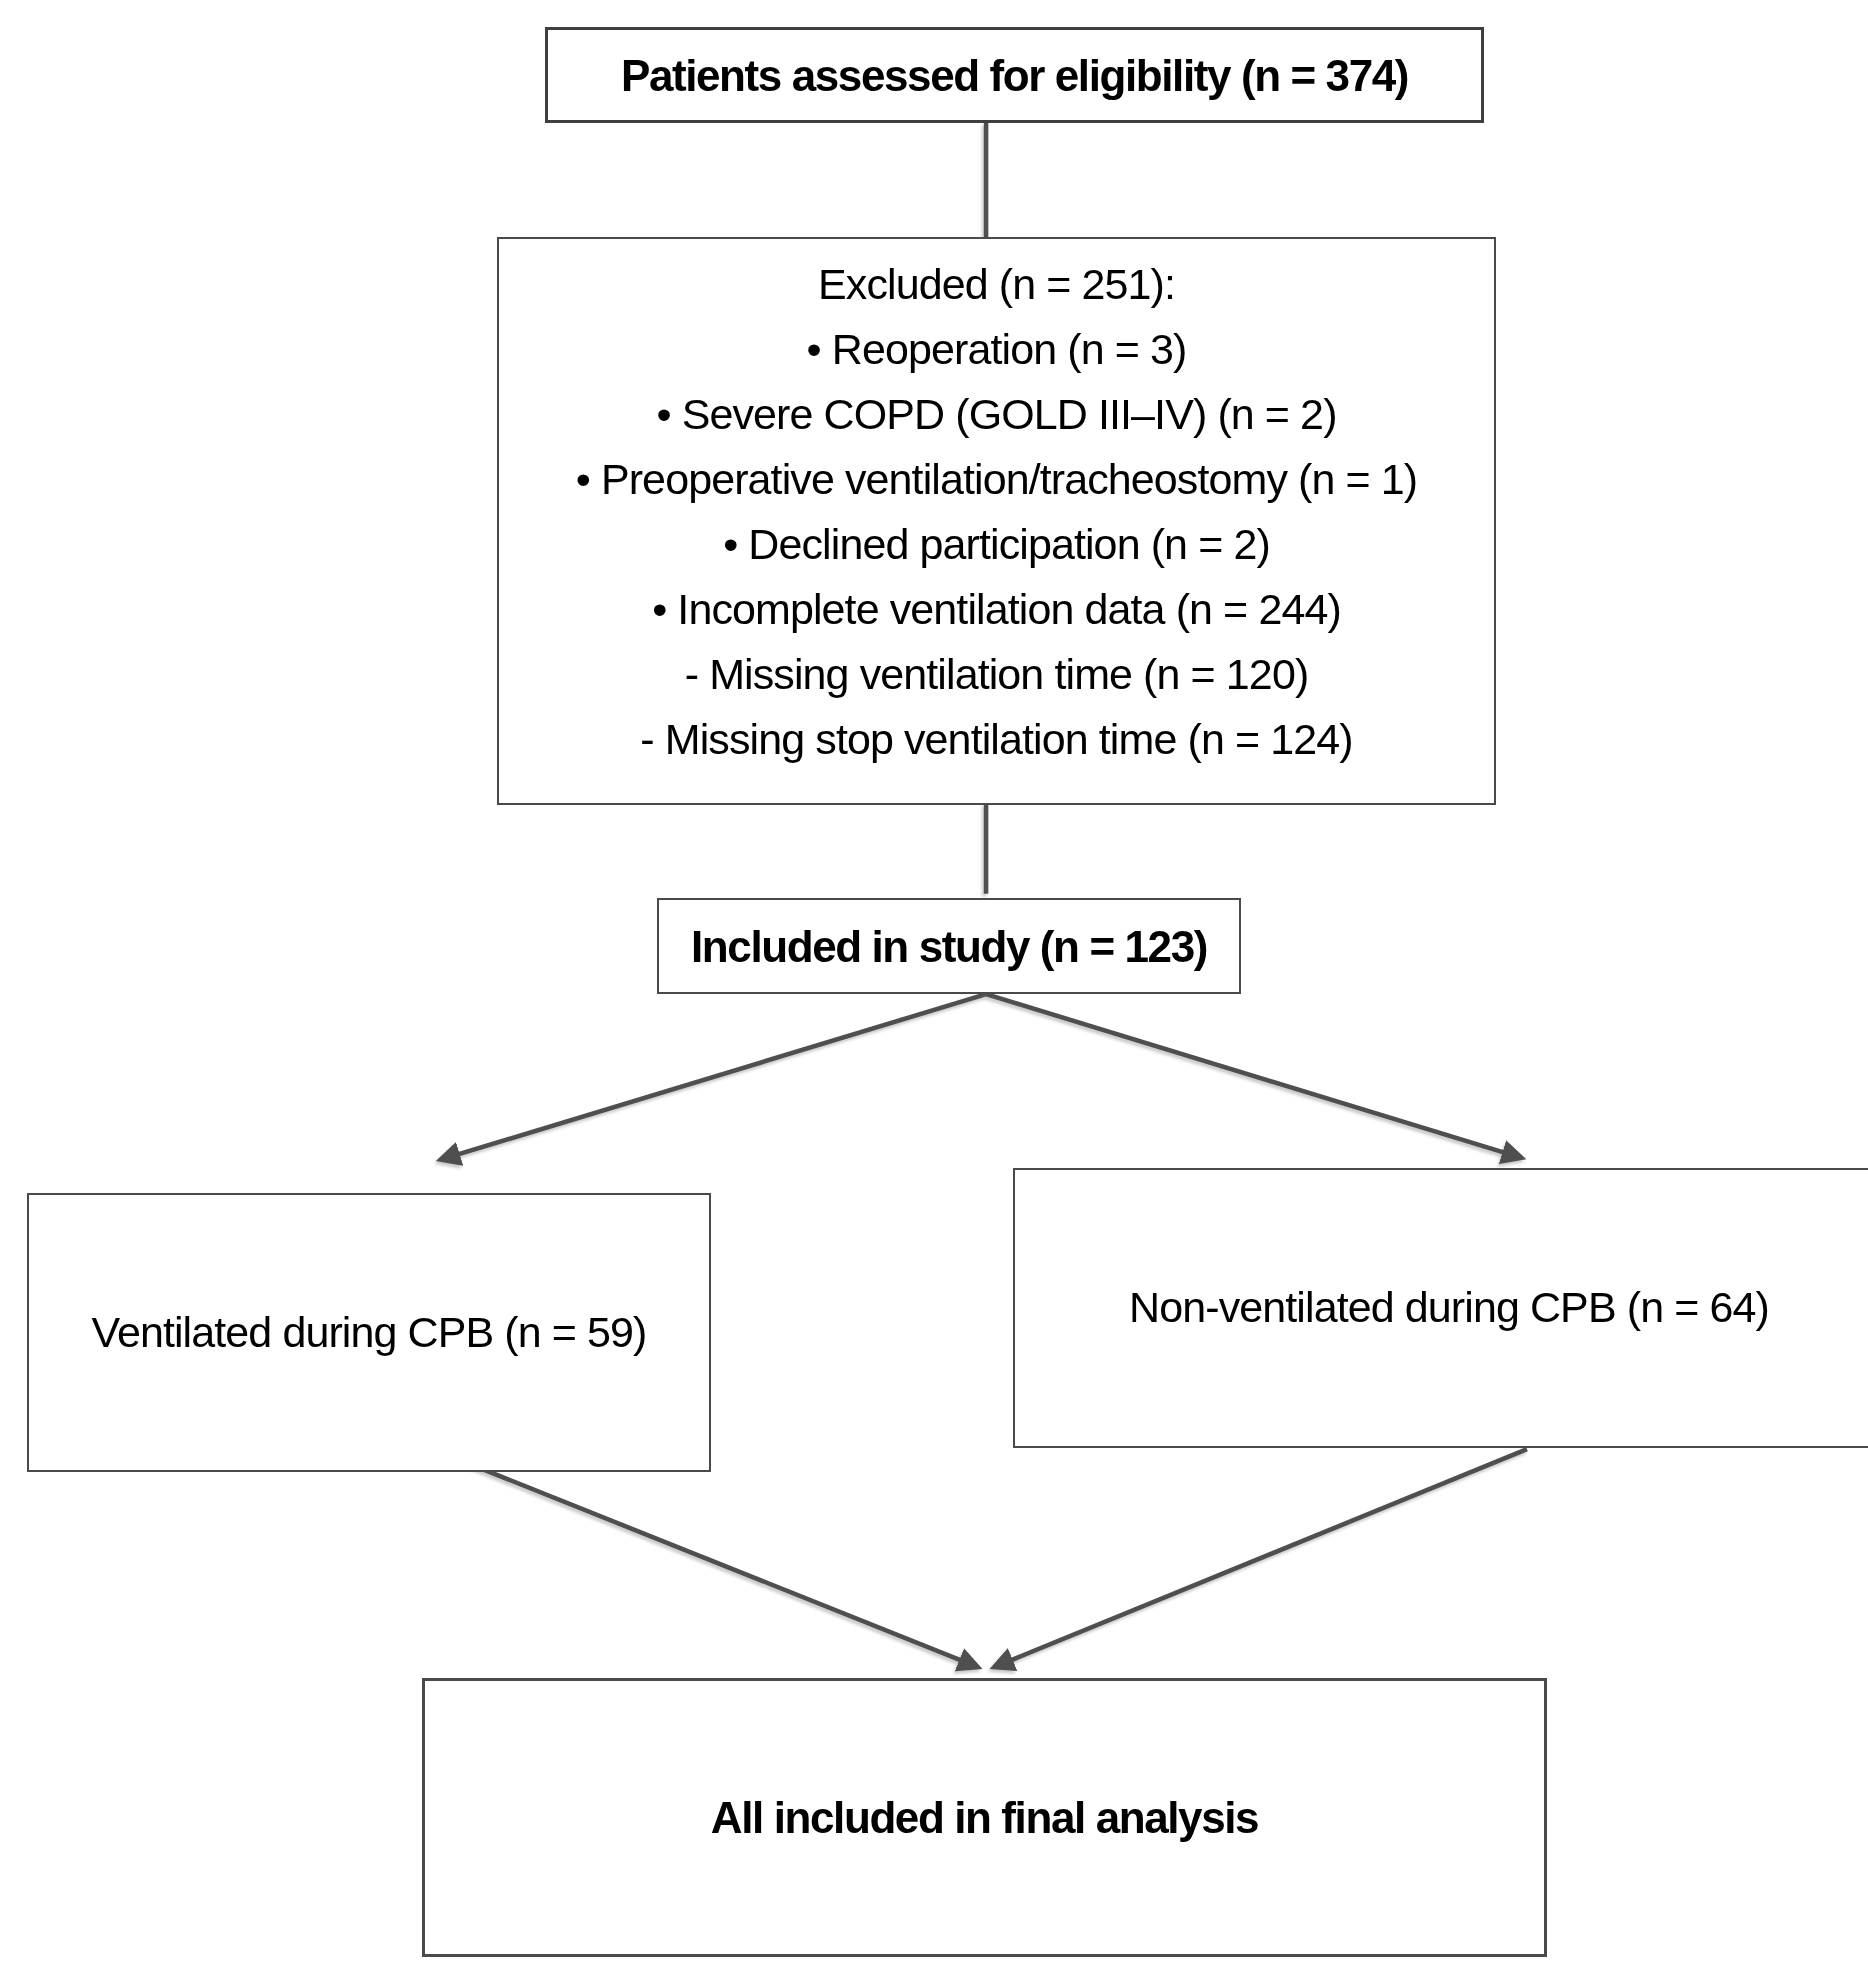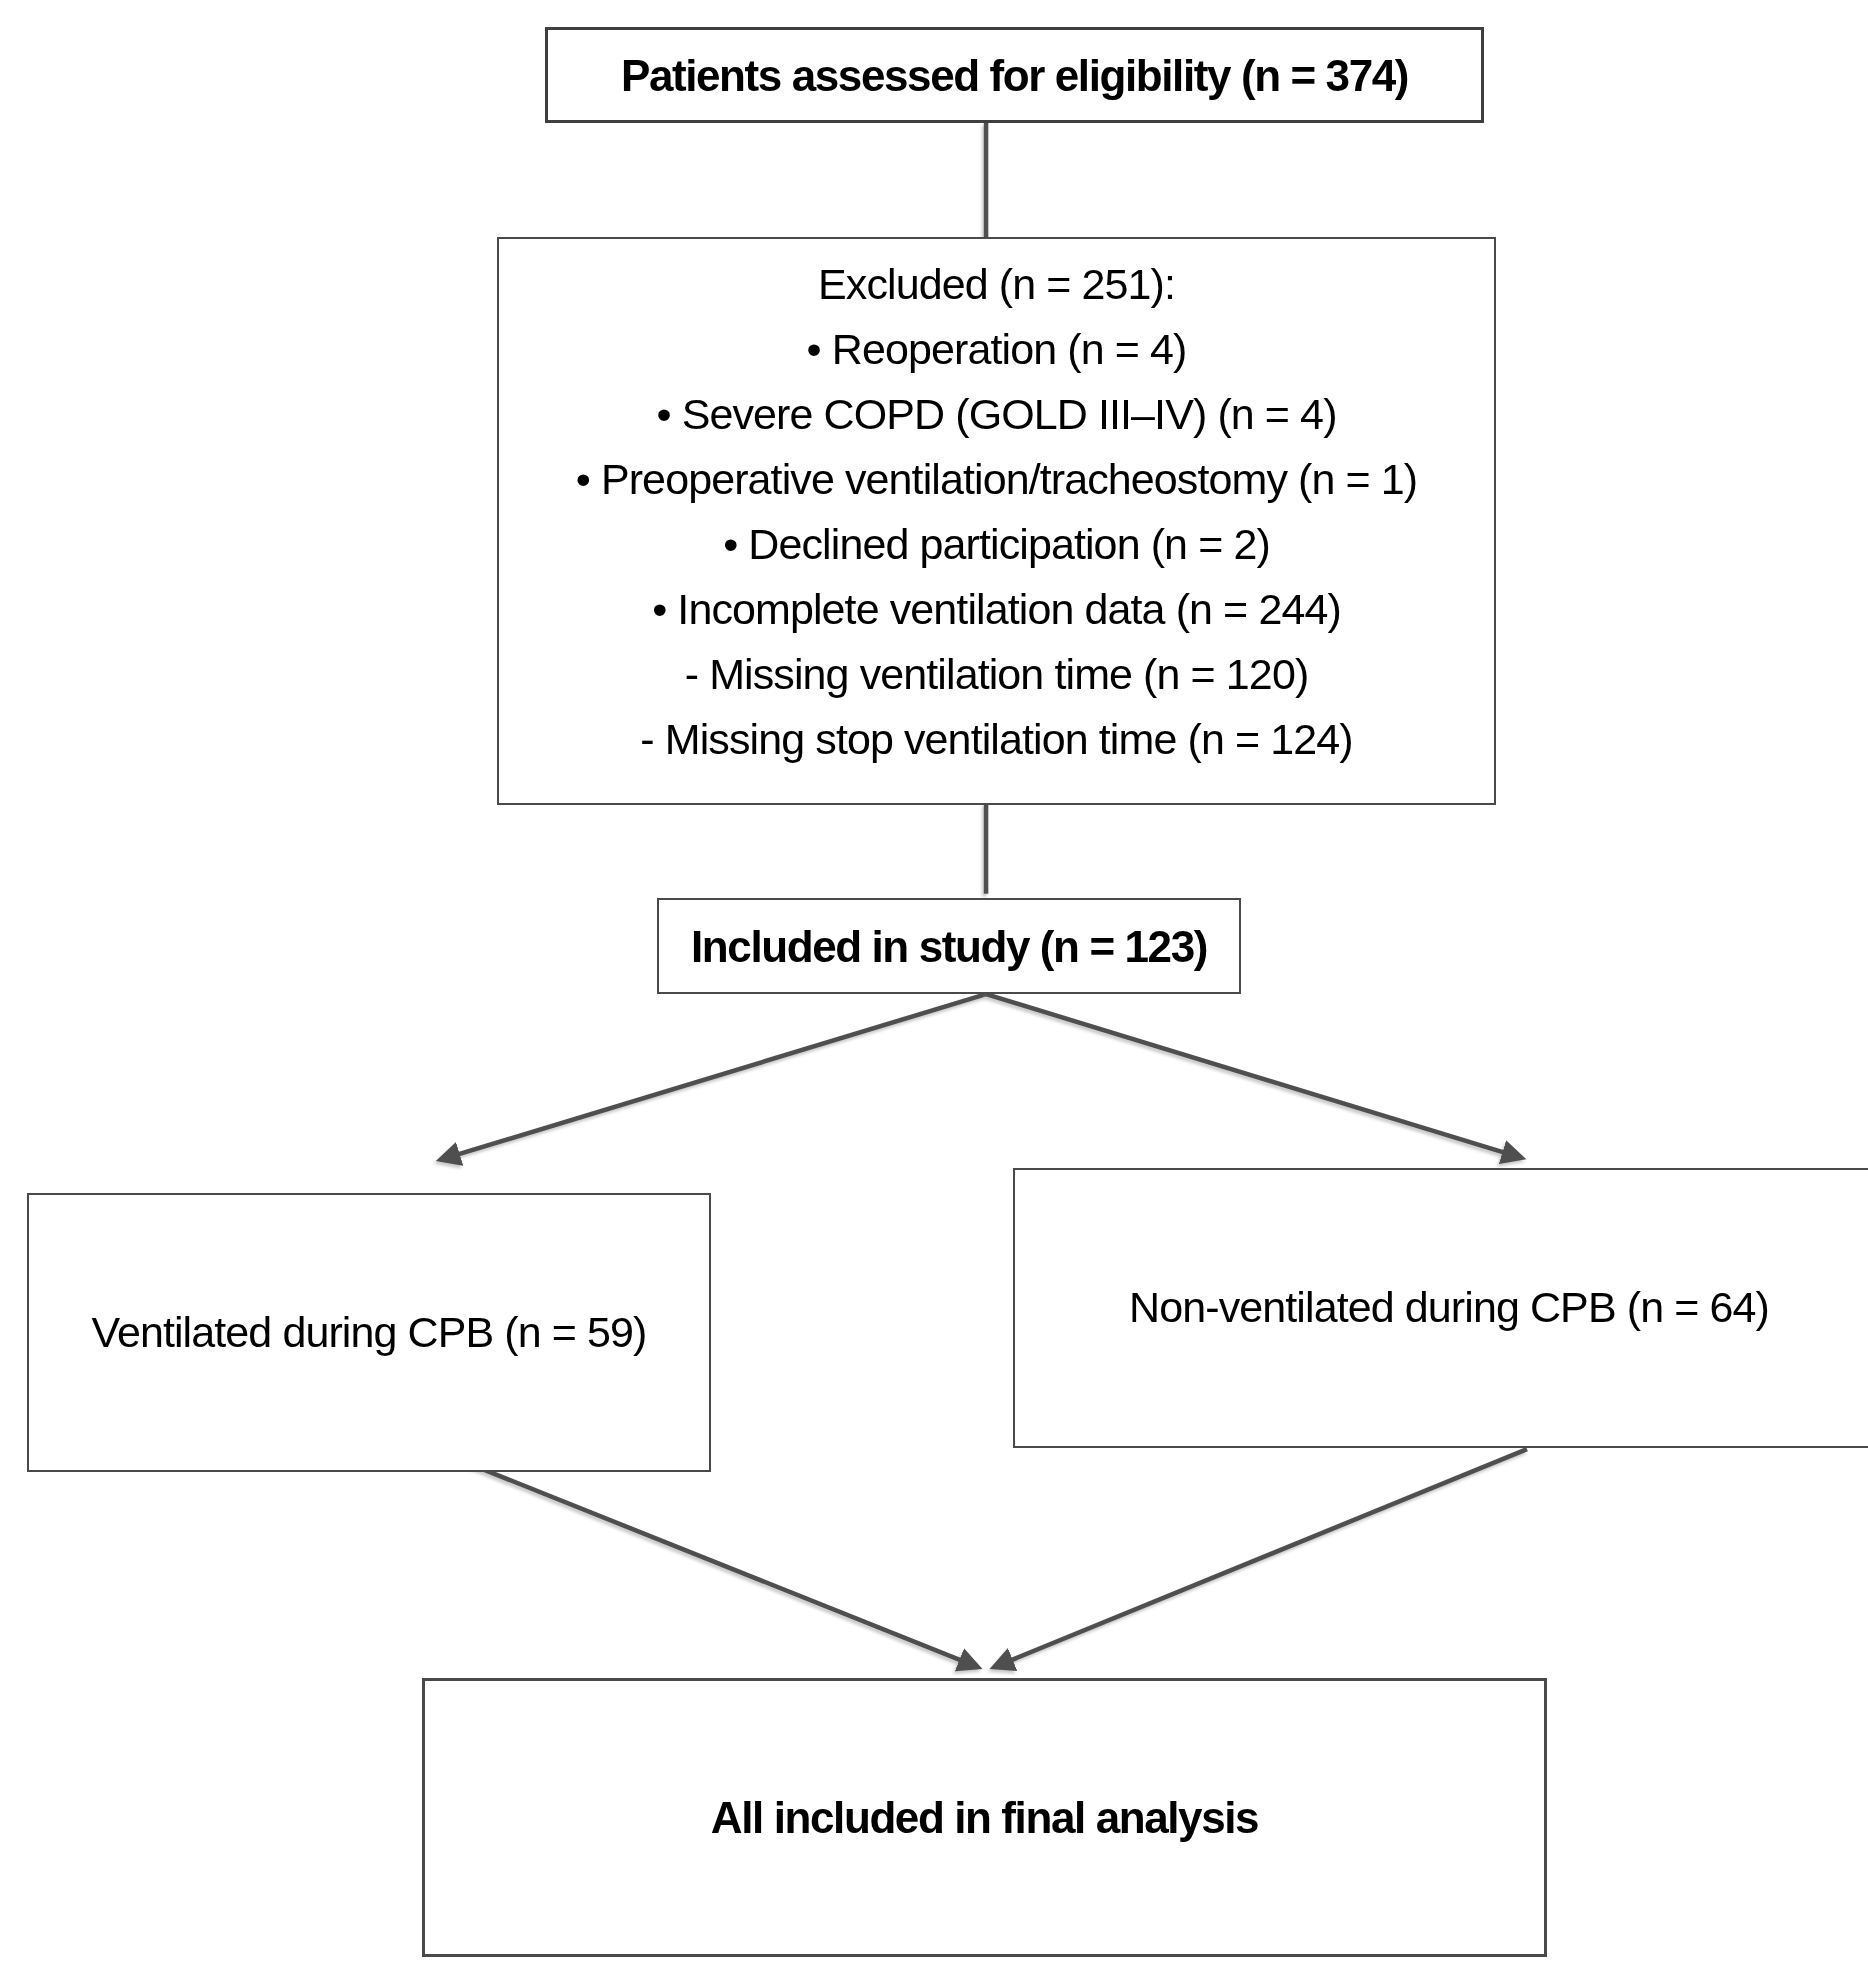--- a/index.html
+++ b/index.html
@@ -108,22 +108,22 @@
     <line class="conn" x1="483" y1="1604" x2="1081" y2="1843" marker-end="url(#arrowhead)"></line>
     <line class="conn" x1="1688" y1="1602" x2="1099" y2="1843" marker-end="url(#arrowhead)"></line>
   </svg>
 
   <div class="box" id="box-eligibility">
     <span class="label-bold">Patients assessed for eligibility (n = 374)</span>
   </div>
 
   <div class="box" id="box-excluded">
     <div class="xline">Excluded (n = 251):</div>
-    <div class="xline">• Reoperation (n = 4)</div>
-    <div class="xline">• Severe COPD (GOLD III–IV) (n = 4)</div>
+    <div class="xline">• Reoperation (n = 3)</div>
+    <div class="xline">• Severe COPD (GOLD III–IV) (n = 2)</div>
     <div class="xline">• Preoperative ventilation/tracheostomy (n = 1)</div>
     <div class="xline">• Declined participation (n = 2)</div>
     <div class="xline">• Incomplete ventilation data (n = 244)</div>
     <div class="xline">- Missing ventilation time (n = 120)</div>
     <div class="xline">- Missing stop ventilation time (n = 124)</div>
   </div>
 
   <div class="box" id="box-included">
     <span class="label-bold">Included in study (n = 123)</span>
   </div>

